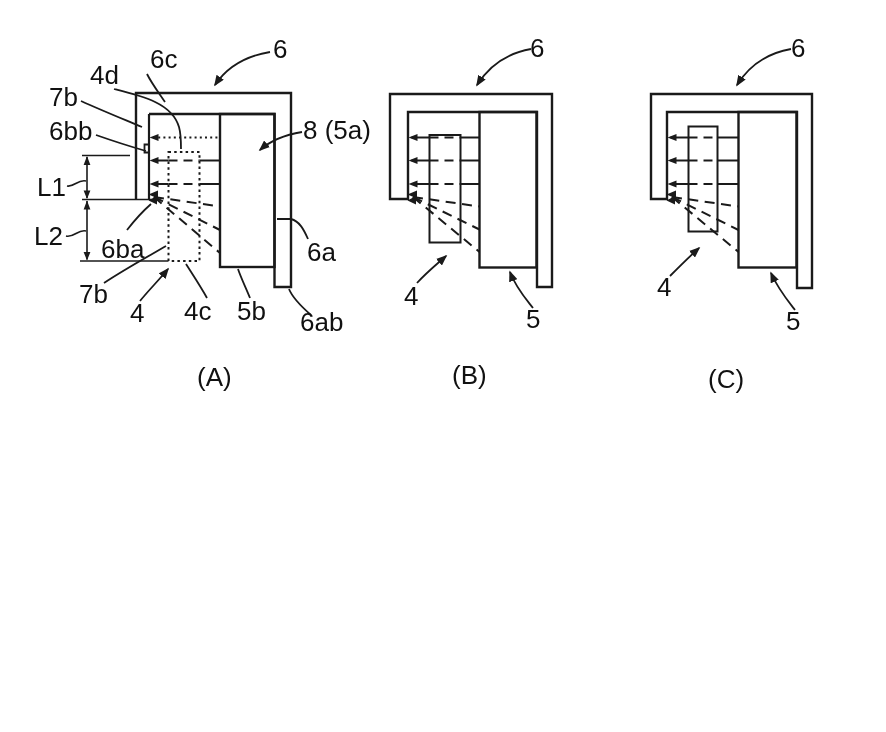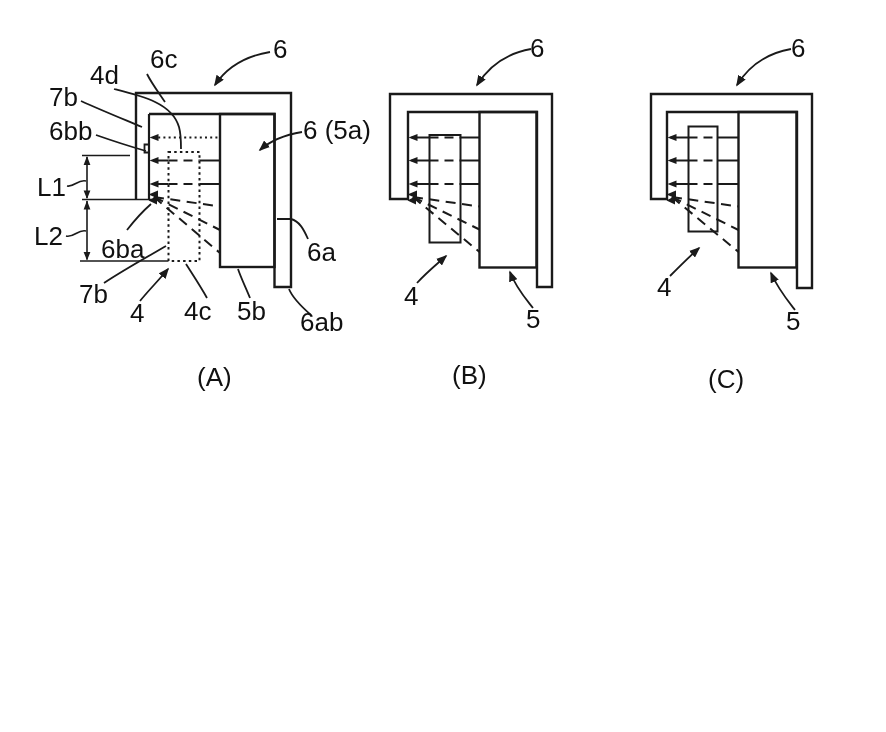--- a/index.html
+++ b/index.html
@@ -166,21 +166,21 @@
   <div class="lbl" style="left:273px;top:36px">6</div>
   <div class="lbl" style="left:49px;top:84px">7b</div>
   <div class="lbl" style="left:49px;top:118px">6bb</div>
   <div class="lbl" style="left:37px;top:174px">L1</div>
   <div class="lbl" style="left:34px;top:223px">L2</div>
   <div class="lbl" style="left:101px;top:236px">6ba</div>
   <div class="lbl" style="left:79px;top:281px">7b</div>
   <div class="lbl" style="left:130px;top:300px">4</div>
   <div class="lbl" style="left:184px;top:298px">4c</div>
   <div class="lbl" style="left:237px;top:298px">5b</div>
-  <div class="lbl" style="left:303px;top:117px">6 (5a)</div>
+  <div class="lbl" style="left:303px;top:117px">8 (5a)</div>
   <div class="lbl" style="left:307px;top:239px">6a</div>
   <div class="lbl" style="left:300px;top:309px">6ab</div>
   <div class="cap" style="left:197px;top:364px">(A)</div>
 
   <div class="lbl" style="left:530px;top:35px">6</div>
   <div class="lbl" style="left:404px;top:283px">4</div>
   <div class="lbl" style="left:526px;top:306px">5</div>
   <div class="cap" style="left:452px;top:362px">(B)</div>
 
   <div class="lbl" style="left:791px;top:35px">6</div>

